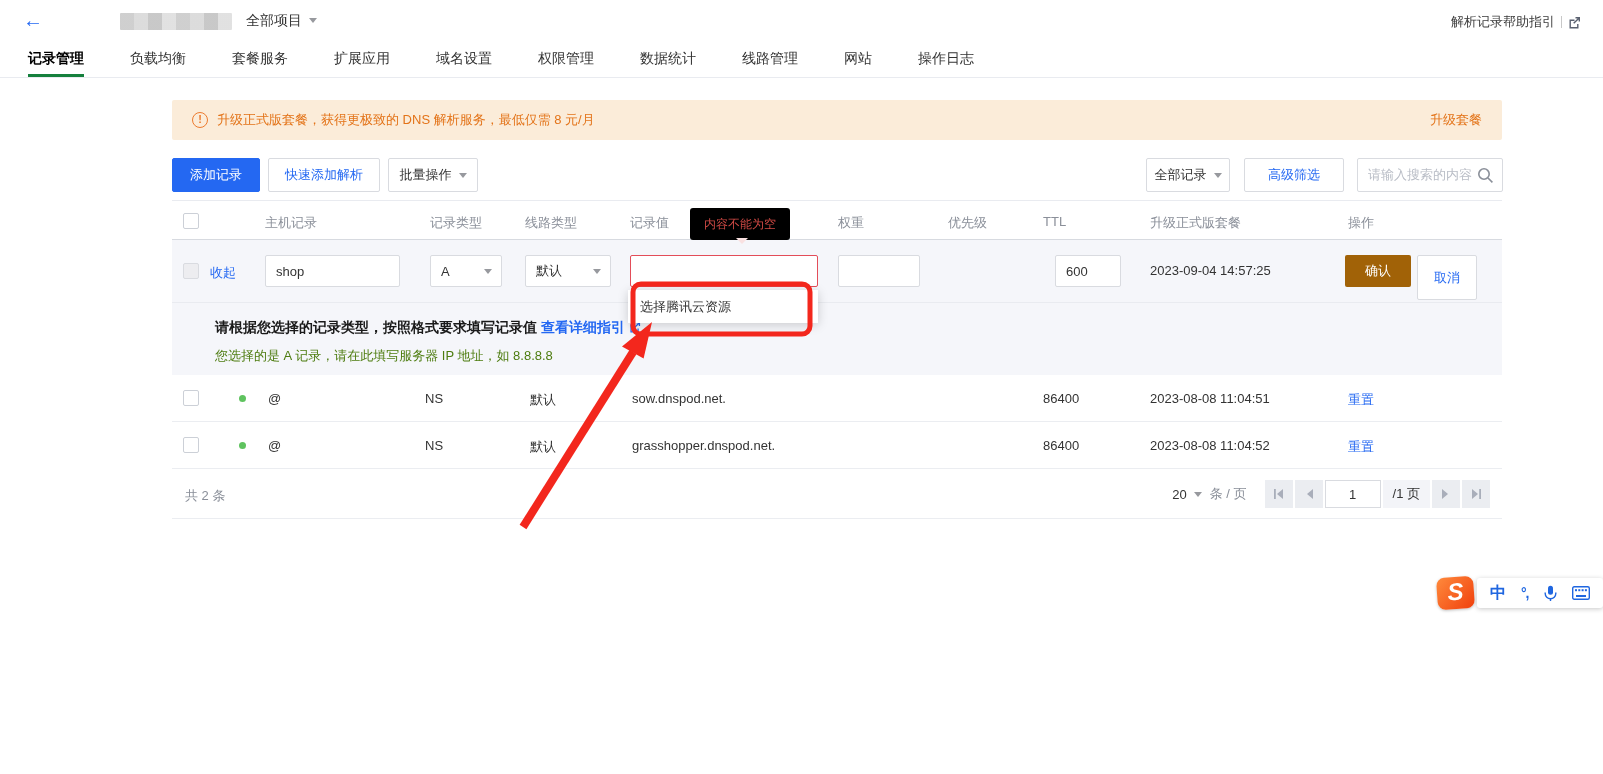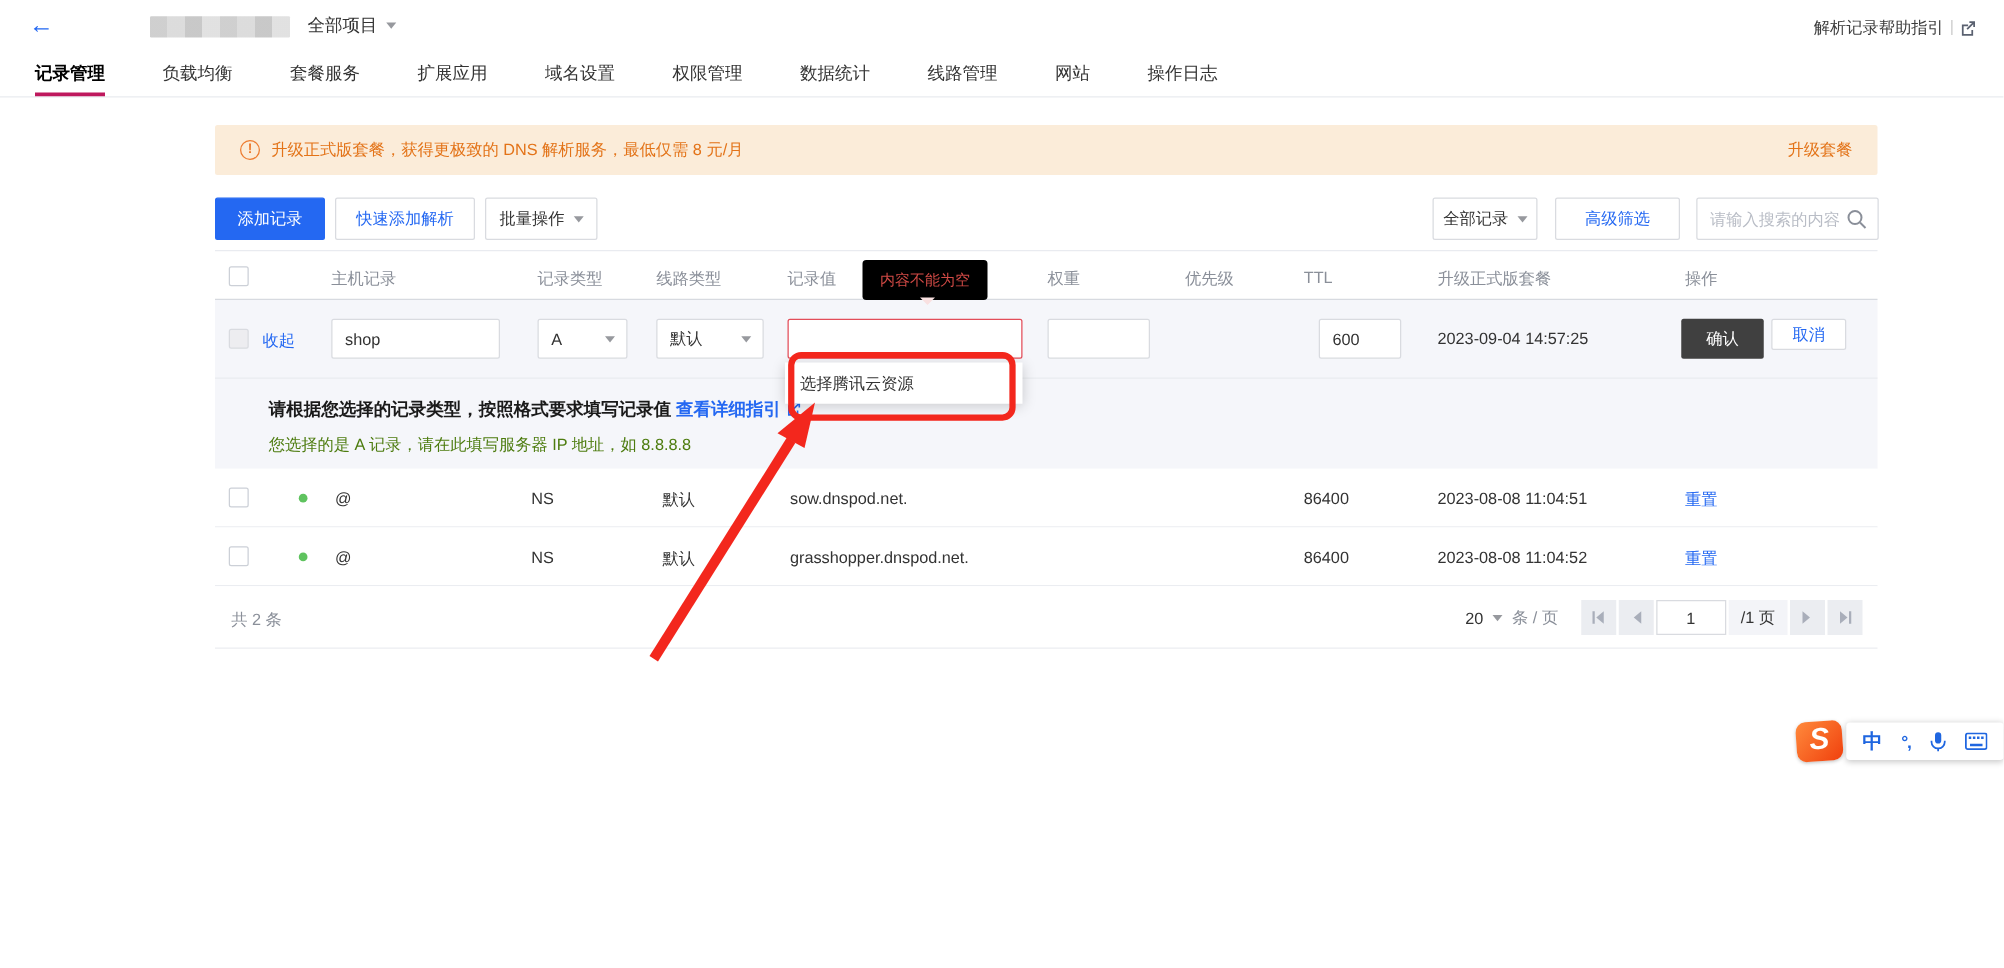--- a/index.html
+++ b/index.html
@@ -15,40 +15,40 @@
     background:repeating-linear-gradient(90deg,#c7c7c7 0 14px,#d6d6d6 14px 28px,#bfbfbf 28px 42px,#dcdcdc 42px 56px);
     opacity:.85}
   .project{position:absolute;left:246px;top:12px;font-size:14px;color:#333}
   .caret{display:inline-block;width:0;height:0;border-left:4px solid transparent;border-right:4px solid transparent;border-top:5px solid #97999e;vertical-align:2px;margin-left:7px}
   .top-help{position:absolute;right:22px;top:13px;font-size:13px;color:#3c3c3c;display:flex;align-items:center;gap:6px;cursor:pointer}
   .top-help .sep{width:1px;height:12px;background:#c8c8c8}
 
   
   .tabbar{position:absolute;top:42px;left:0;right:0;height:36px;border-bottom:1px solid #e9ebf0;background:#fff;display:flex;padding-left:28px}
   .tab{font-size:14px;color:#333;margin-right:46px;line-height:33px;cursor:pointer;white-space:nowrap}
-  .tab.active{color:#000;font-weight:bold;border-bottom:3px solid #be185d}
+  .tab.active{color:#000;font-weight:bold;border-bottom:3px solid #15803d}
 
   
   .banner{position:absolute;left:172px;top:100px;width:1330px;height:40px;background:#fbecd9;border-radius:2px;display:flex;align-items:center;padding:0 20px;font-size:13px;color:#e37318}
   .warn-ic{width:16px;height:16px;border:1.5px solid #ed7b2f;border-radius:50%;color:#ed7b2f;font-weight:bold;font-size:11px;line-height:13px;text-align:center;flex:0 0 auto}
   .banner-text{margin-left:9px}
   .banner-spacer{flex:1}
   .banner-action{color:#e37318;cursor:pointer}
 
   
   .btn{position:absolute;top:158px;height:34px;border-radius:2px;font-size:13px;display:flex;align-items:center;justify-content:center;cursor:pointer;background:#fff;border:1px solid #d9dbe0;color:#333}
   .btn.primary{background:#2468f2;border-color:#2468f2;color:#fff}
   .btn.link-text{color:#2468f2}
   .b-add{left:172px;width:88px}
   .b-quick{left:268px;width:112px}
   .b-batch{left:388px;width:90px}
   .b-filter{left:1146px;width:84px}
   .b-adv{left:1244px;width:100px}
   .searchbox{position:absolute;left:1357px;top:158px;width:146px;height:34px;background:#fff;border:1px solid #d9dbe0;border-radius:2px}
-  .searchbox input{position:absolute;inset:0;border:0;outline:none;padding:0 30px 0 10px;font-size:13px;color:#333;background:transparent;font-family:Liberation Sans, sans-serif}
+  .searchbox input{position:absolute;inset:0;border:0;outline:none;padding:0 30px 0 10px;font-size:13px;color:#333;background:transparent;font-family:Liberation Mono, monospace}
   .searchbox input::placeholder{color:#b9bdc6}
   .search-ic{position:absolute;right:8px;top:8px}
 
   
   .table{position:absolute;left:172px;top:200px;width:1330px}
   .thead{position:relative;height:40px;background:#fff;border-top:1px solid #e9ebf0;border-bottom:1px solid #d7dae0}
   .th{position:absolute;top:13px;font-size:13px;color:#8a8f99;white-space:nowrap}.c-host{left:93px}.c-type{left:258px}.c-line{left:353px}.c-value{left:458px}
   .c-weight{left:666px}.c-priority{left:776px}.c-ttl{left:871px}.c-time{left:978px}.c-action{left:1176px}
   .cb{position:absolute;width:16px;height:16px;border:1px solid #ccd0d7;background:#fff;border-radius:2px;cursor:pointer}
   .thead .cb{left:11px;top:12px}
@@ -60,22 +60,22 @@
   .ipt{position:absolute;top:15px;height:32px;background:#fff;border:1px solid #d9dbe0;border-radius:2px;font-size:13px;color:#333;padding:0 10px;outline:none;font-family:inherit}
   .i-host{left:93px;width:135px}
   .sel{position:absolute;top:15px;height:32px;background:#fff;border:1px solid #d9dbe0;border-radius:2px;font-size:13px;color:#333;display:flex;align-items:center;padding:0 22px 0 10px;cursor:pointer}
   .sel .caret{position:absolute;right:9px;border-top-color:#97999e}
   .s-type{left:258px;width:72px}
   .s-line{left:353px;width:86px}
   .i-value{left:458px;width:188px;border-color:#e34d59}
   .i-weight{left:666px;width:82px}
   .i-ttl{left:883px;width:66px}
   .edit-time{position:absolute;left:978px;top:23px;color:#333}
-  .b-confirm{position:absolute;left:1173px;top:15px;width:66px;height:32px;background:#404040;color:#fff;border:0;border-radius:2px;font-size:13px;display:flex;align-items:center;justify-content:center;cursor:pointer}
-  .b-cancel{position:absolute;left:1245px;top:15px;width:60px;height:25px;background:#fff;color:#2468f2;border:1px solid #d9dbe0;border-radius:2px;font-size:13px;display:flex;align-items:center;justify-content:center;cursor:pointer}
+  .b-confirm{position:absolute;left:1173px;top:15px;width:66px;height:32px;background:#a16207;color:#fff;border:0;border-radius:2px;font-size:13px;display:flex;align-items:center;justify-content:center;cursor:pointer}
+  .b-cancel{position:absolute;left:1245px;top:15px;width:60px;height:45px;background:#fff;color:#2468f2;border:1px solid #d9dbe0;border-radius:2px;font-size:13px;display:flex;align-items:center;justify-content:center;cursor:pointer}
 
   .help-sec{position:relative;height:73px;border-top:1px solid #e9ebf0}
   .help-line1{position:absolute;left:43px;top:16px;font-size:14px;color:#1a1a1a;font-weight:bold}
   .help-link{color:#2468f2;font-weight:bold;cursor:pointer}
   .help-line2{position:absolute;left:43px;top:44px;font-size:13px;color:#4d7c0f}
 
   .row{position:relative;height:47px;background:#fff;border-bottom:1px solid #ebedf1}
   .row .cb{left:11px;top:15px}
   .dot{position:absolute;left:67px;top:20px;width:7px;height:7px;border-radius:50%;background:#5fc35f}
   .td{position:absolute;top:16px;font-size:13px;color:#333;white-space:nowrap}

